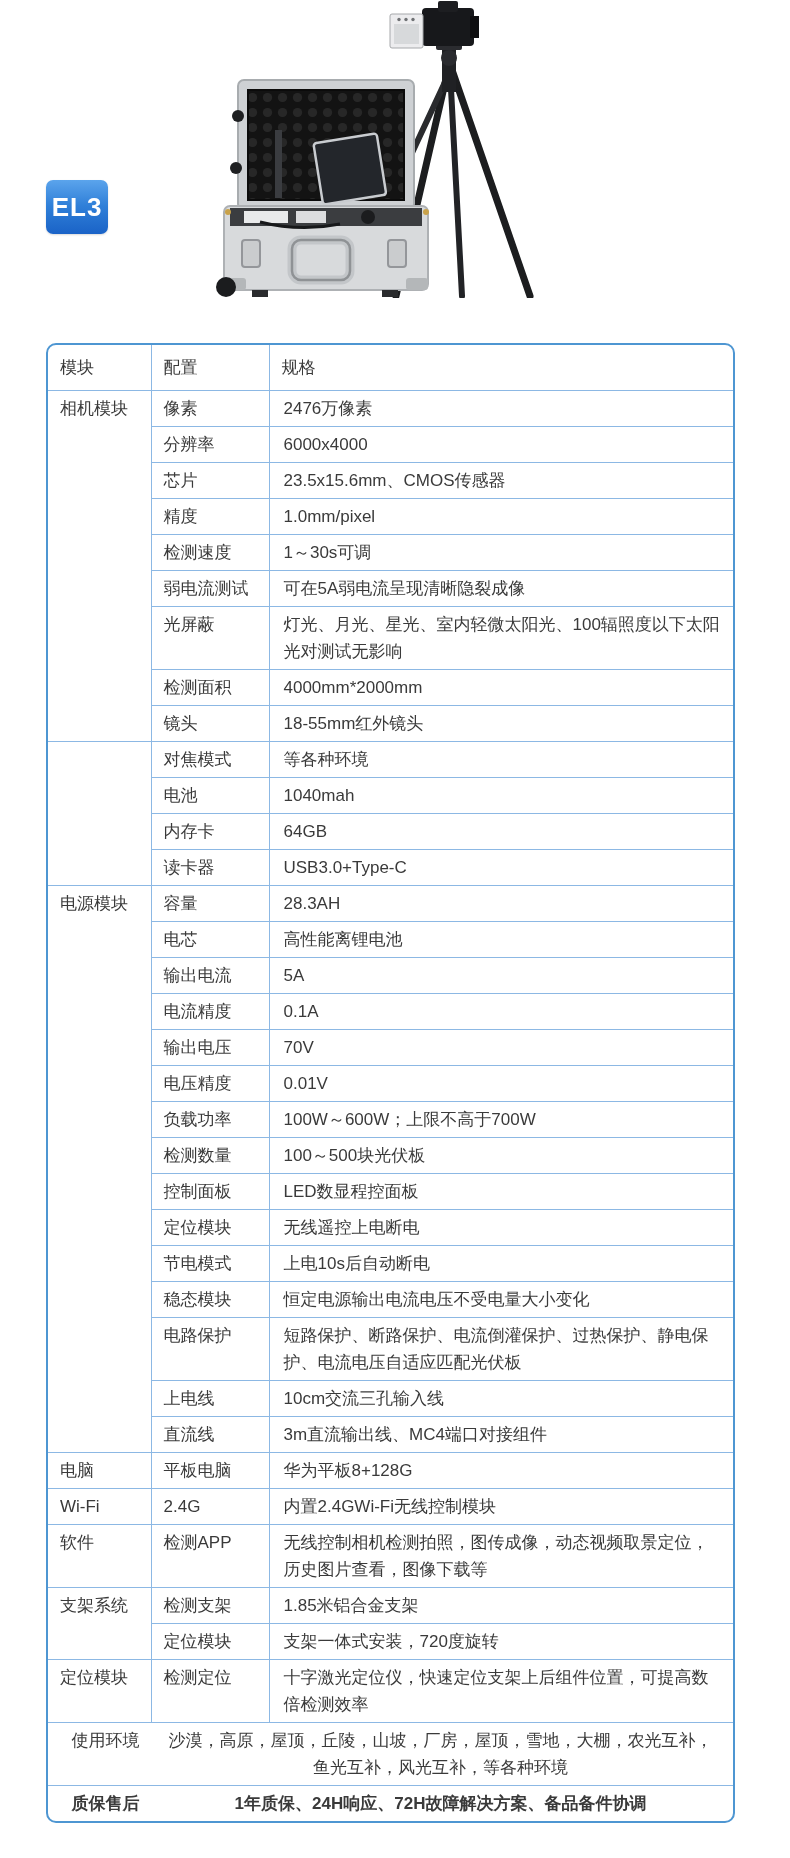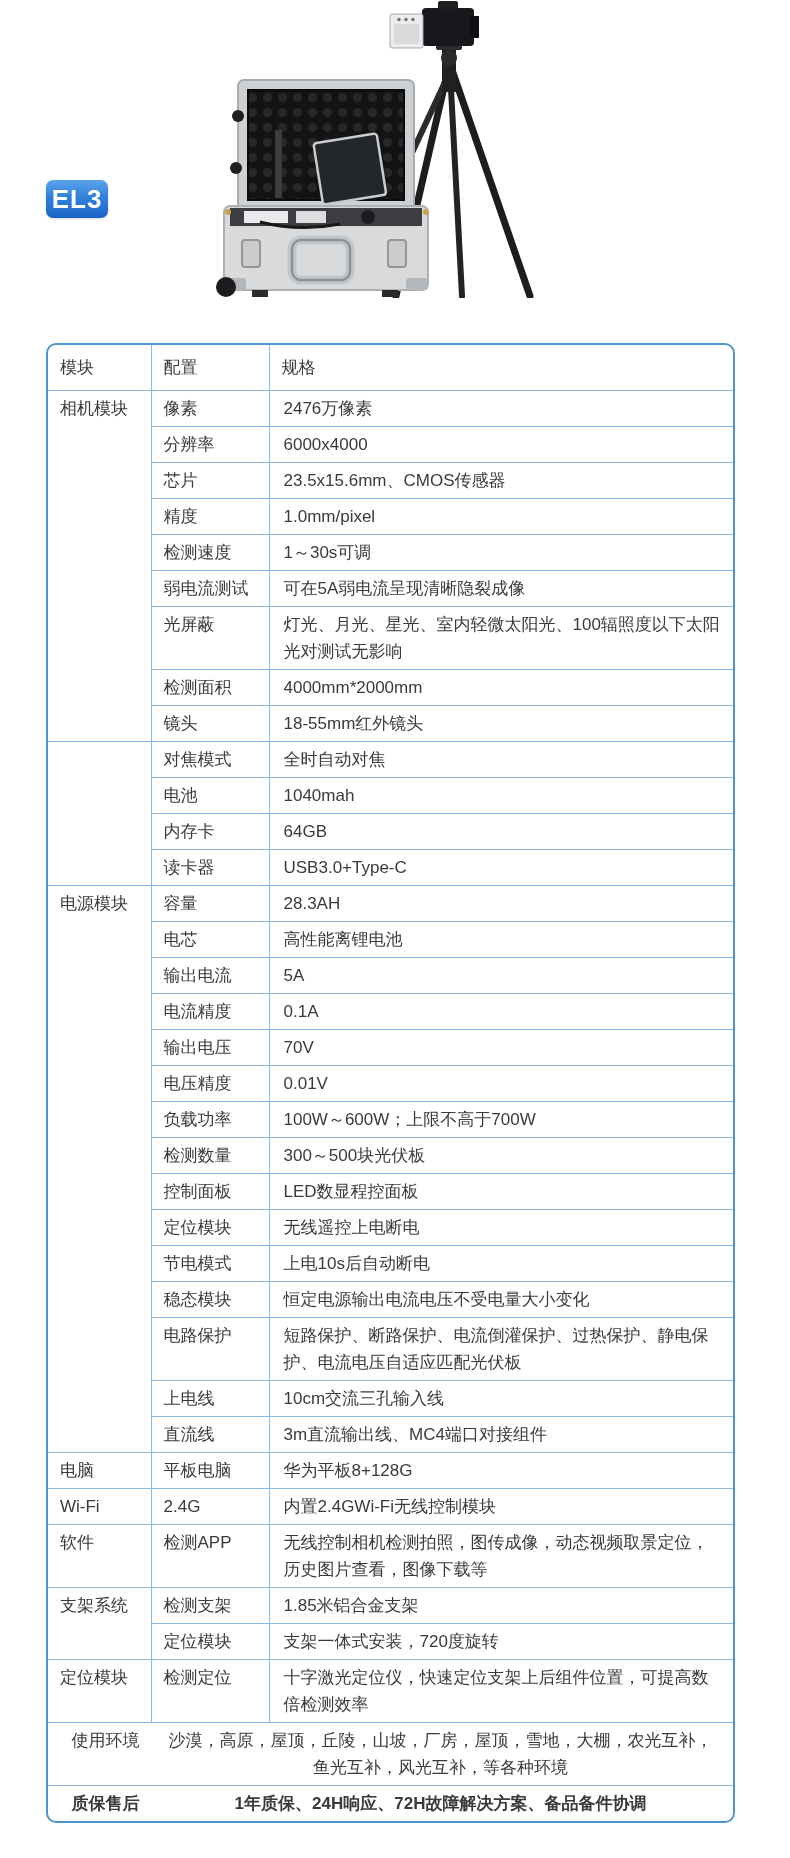--- a/index.html
+++ b/index.html
@@ -5,21 +5,21 @@
   html,body{margin:0;padding:0;background:#ffffff;}
   body{
     width:790px;height:1858px;position:relative;overflow:hidden;
     font-family:"Liberation Sans","DejaVu Sans",sans-serif;
     color:#3a3a3a;
   }
   
   .photo-area{position:relative;height:298px;background:#ffffff;}
   .photo-svg{position:absolute;left:200px;top:0;}
   .badge{
-    position:absolute;left:46px;top:180px;width:62px;height:38px;
+    position:absolute;left:46px;top:180px;width:62px;height:54px;
     border-radius:7px;
     background:linear-gradient(180deg,#5ba4ec 0%,#2f7fd8 48%,#1a63c7 100%);
     color:#fff;display:flex;align-items:center;justify-content:center;
     font-size:26px;font-weight:bold;letter-spacing:1px;
     box-shadow:0 1px 2px rgba(0,0,0,0.15);
   }
   
   .table-wrap{
     margin-left:46px;margin-top:45px;width:689px;box-sizing:border-box;
     border:2px solid #4e96d2;border-radius:10px;overflow:hidden;background:#fff;
@@ -159,21 +159,21 @@
           <td class="spec-val">4000mm*2000mm</td>
         </tr>
     <tr>
           <td>镜头</td>
           <td class="spec-val">18-55mm红外镜头</td>
         </tr>
 
     <tr>
       <td rowspan="4" class="module"></td>
       <td>对焦模式</td>
-      <td class="spec-val">全时自动对焦</td>
+      <td class="spec-val">等各种环境</td>
     </tr>
     <tr>
           <td>电池</td>
           <td class="spec-val">1040mah</td>
         </tr>
     <tr>
           <td>内存卡</td>
           <td class="spec-val">64GB</td>
         </tr>
     <tr>
@@ -205,21 +205,21 @@
     <tr>
           <td>电压精度</td>
           <td class="spec-val">0.01V</td>
         </tr>
     <tr>
           <td>负载功率</td>
           <td class="spec-val">100W～600W；上限不高于700W</td>
         </tr>
     <tr>
           <td>检测数量</td>
-          <td class="spec-val">300～500块光伏板</td>
+          <td class="spec-val">100～500块光伏板</td>
         </tr>
     <tr>
           <td>控制面板</td>
           <td class="spec-val">LED数显程控面板</td>
         </tr>
     <tr>
           <td>定位模块</td>
           <td class="spec-val">无线遥控上电断电</td>
         </tr>
     <tr>

